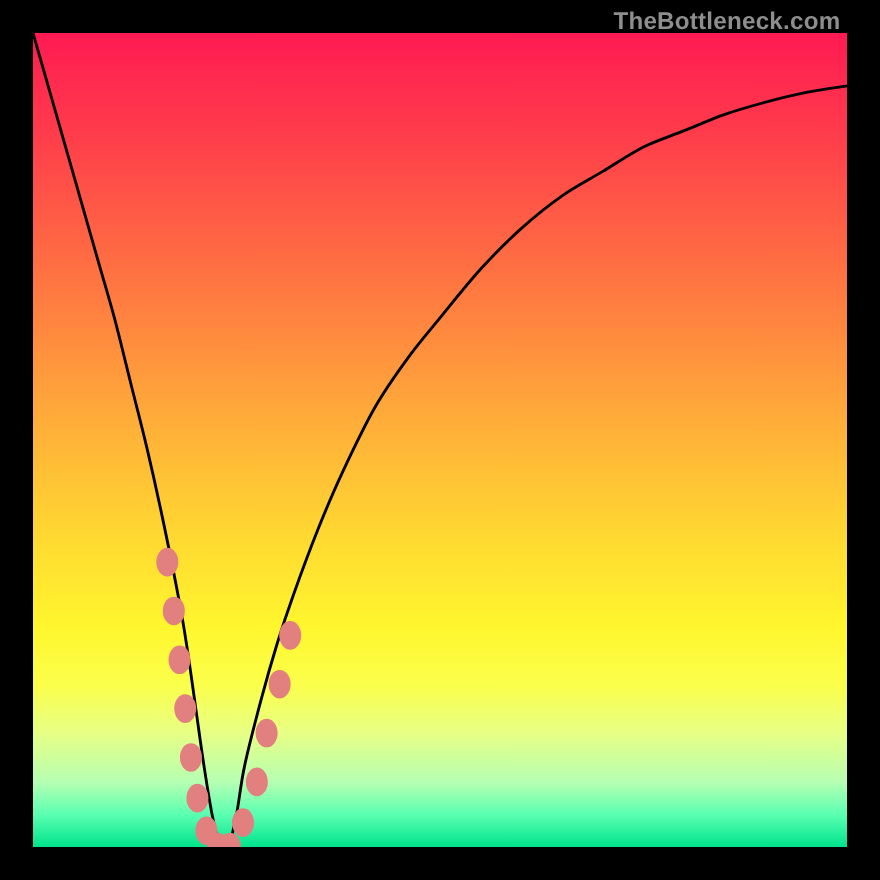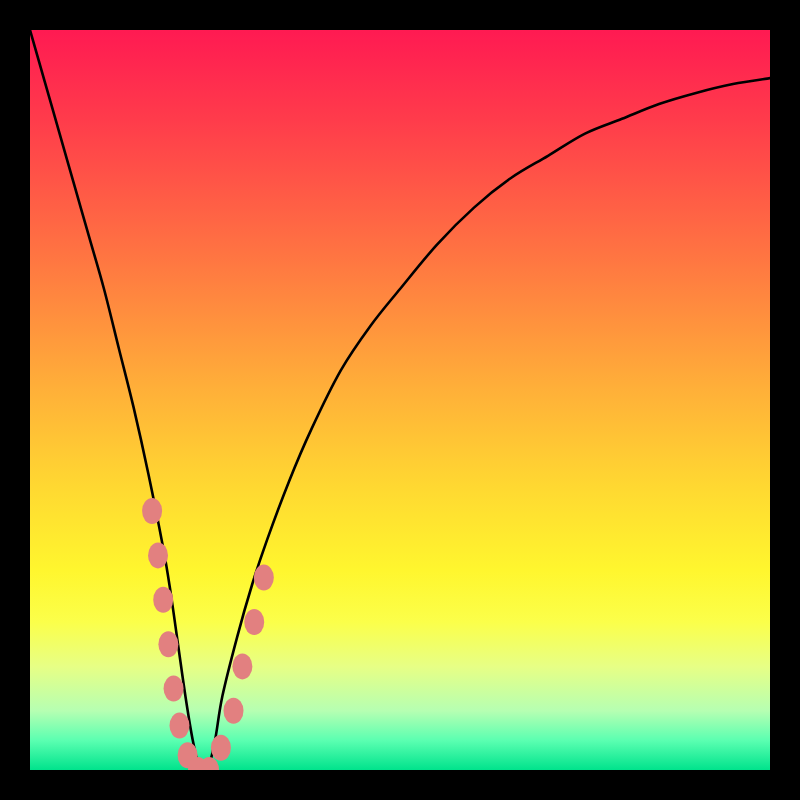--- a/index.html
+++ b/index.html
@@ -45,20 +45,21 @@
     top: 0;
     width: 100%;
     height: 100%;
   }
 </style>
 </head>
 <body>
 
 <div class="frame">
 
+  <div class="watermark">TheBottleneck.com</div>
 
   <div class="plot-area">
 
     <svg class="gradient-bg" viewBox="0 0 740 740" preserveAspectRatio="none">
       <defs>
         <linearGradient id="bgGrad" x1="0" y1="0" x2="0" y2="1">
 
         <stop offset="0.0%" stop-color="#ff1a52"></stop>
             <stop offset="12.0%" stop-color="#ff3b4b"></stop>
             <stop offset="30.0%" stop-color="#ff7342"></stop>

